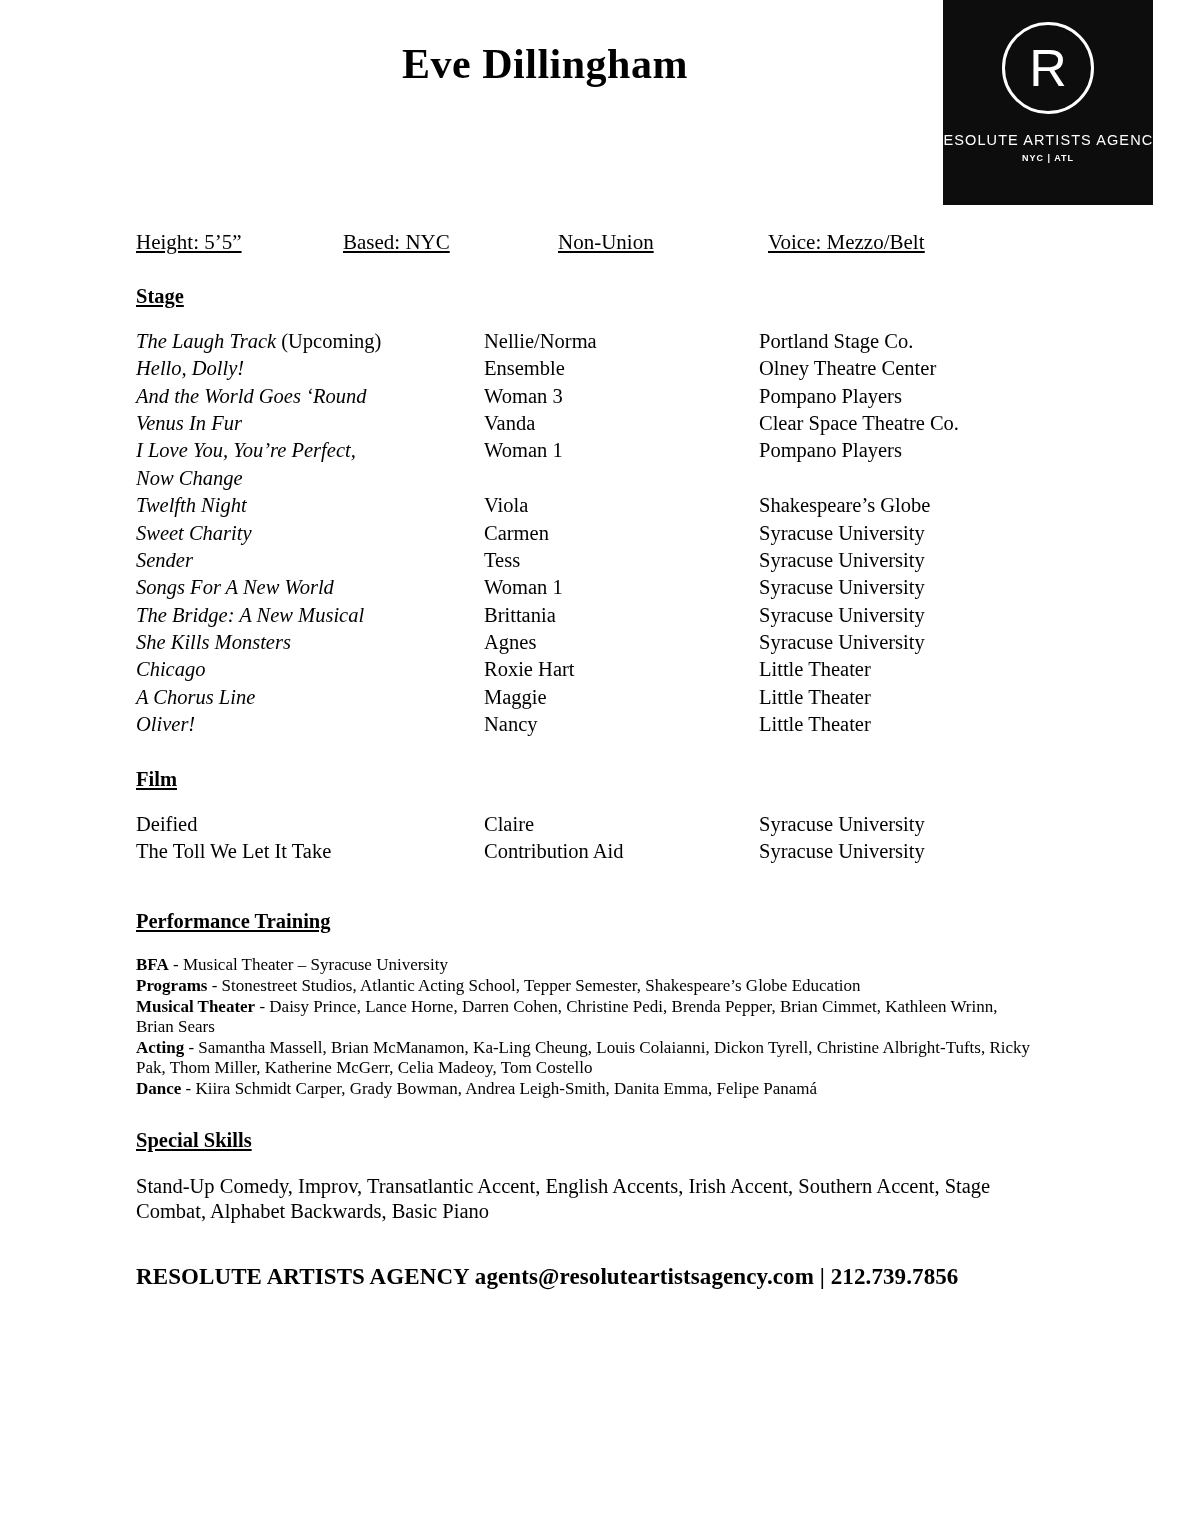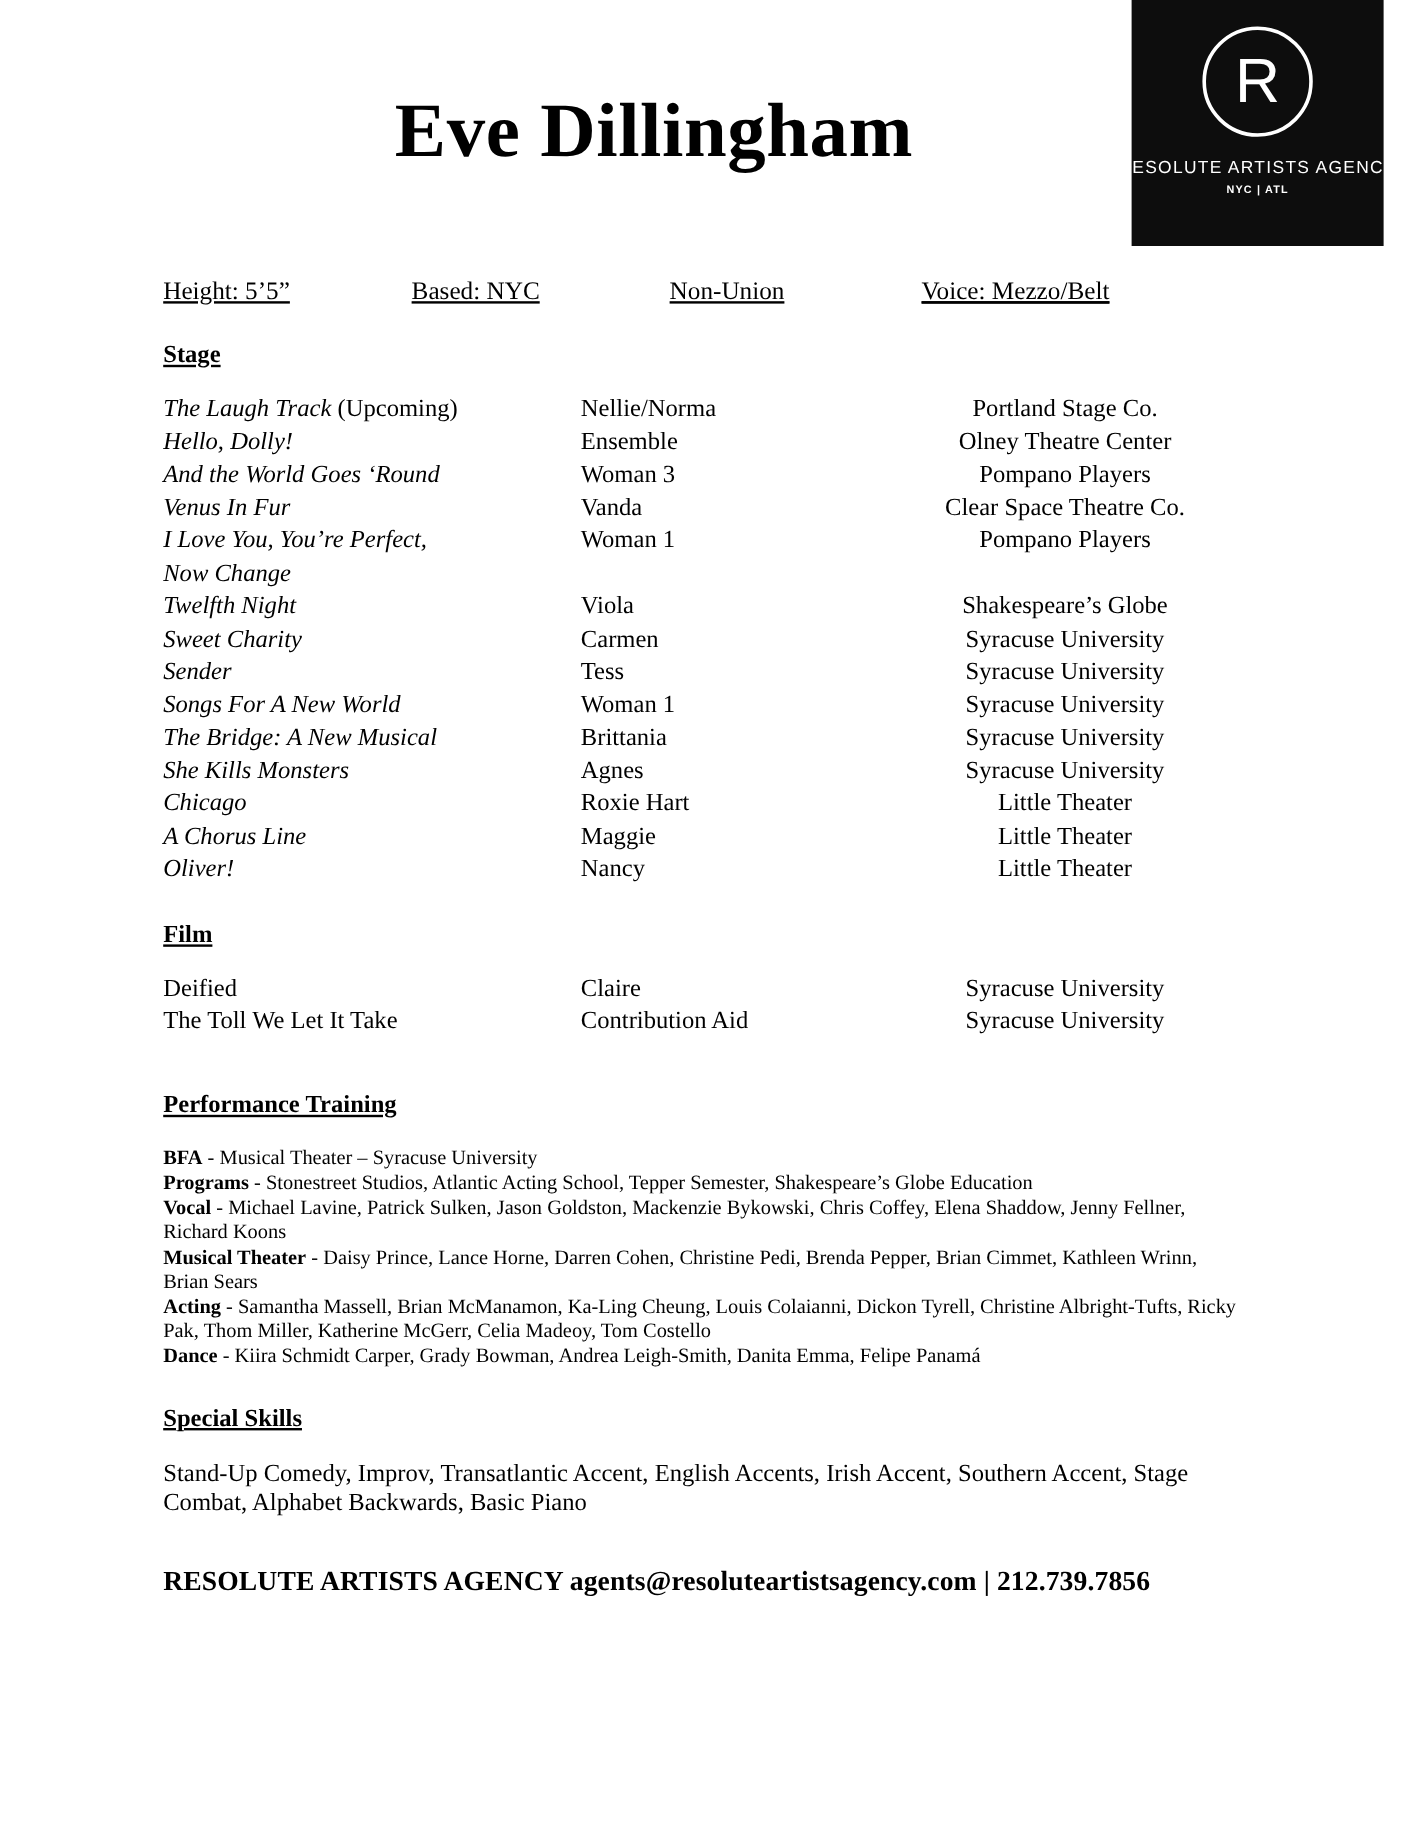--- a/index.html
+++ b/index.html
@@ -70,25 +70,25 @@
     font-size: 9px;
     letter-spacing: 1px;
     font-weight: 700;
     text-align: center;
     margin-top: 5px;
   }
 
   
   .name {
     position: absolute;
-    top: 72px;
+    top: 40px;
     left: 0;
     width: 1090px;
     text-align: center;
-    font-size: 64px;
+    font-size: 42px;
     font-weight: 700;
     letter-spacing: 0.5px;
   }
 
   
   .content {
     position: absolute;
     left: 136px;
     top: 230px;
     width: 900px;
@@ -120,21 +120,21 @@
     width: 880px;
     font-size: 20.5px;
   }
   table.credits td {
     padding: 0 0 4px 0;
     vertical-align: top;
     line-height: 1.14;
   }
   td.c-show { width: 348px; }
   td.c-role { width: 275px; }
-  td.c-house { width: 257px; text-align: center; }
+  td.c-house { width: 257px; }
   .ital { font-style: italic; text-align: right; }
 
   .film-wrap { margin-top: 28px; }
   .film-wrap table.credits td { padding-bottom: 3px; }
 
   .training-wrap { margin-top: 44px; }
   .training-lines {
     font-size: 17px;
     line-height: 1.18;
     margin-top: 16px;
@@ -281,21 +281,20 @@
             </tr>
           </tbody>
       </table>
     </div>
 
     <div class="training-wrap">
       <div class="section-head">Performance Training </div>
       <div class="training-lines" id="training-lines">
           <p><b>BFA</b><span> - Musical Theater – Syracuse University</span></p>
           <p><b>Programs</b><span> - Stonestreet Studios, Atlantic Acting School, Tepper Semester, Shakespeare’s Globe Education</span></p>
-          <p><b>Vocal</b><span> - Michael Lavine, Patrick Sulken, Jason Goldston, Mackenzie Bykowski, Chris Coffey, Elena Shaddow, Jenny Fellner, Richard Koons</span></p>
           <p><b>Musical Theater</b><span> - Daisy Prince, Lance Horne, Darren Cohen, Christine Pedi, Brenda Pepper, Brian Cimmet, Kathleen Wrinn, Brian Sears</span></p>
           <p><b>Acting</b><span> - Samantha Massell, Brian McManamon, Ka-Ling Cheung, Louis Colaianni, Dickon Tyrell, Christine Albright-Tufts, Ricky Pak, Thom Miller, Katherine McGerr, Celia Madeoy, Tom Costello</span></p>
           <p><b>Dance</b><span> - Kiira Schmidt Carper, Grady Bowman, Andrea Leigh-Smith, Danita Emma, Felipe Panamá</span></p>
         </div>
     </div>
 
     <div class="skills-wrap">
       <div class="section-head">Special Skills</div>
       <div class="skills-body">Stand-Up Comedy, Improv, Transatlantic Accent, English Accents, Irish Accent, Southern Accent, Stage Combat, Alphabet Backwards, Basic Piano</div>
     </div>

